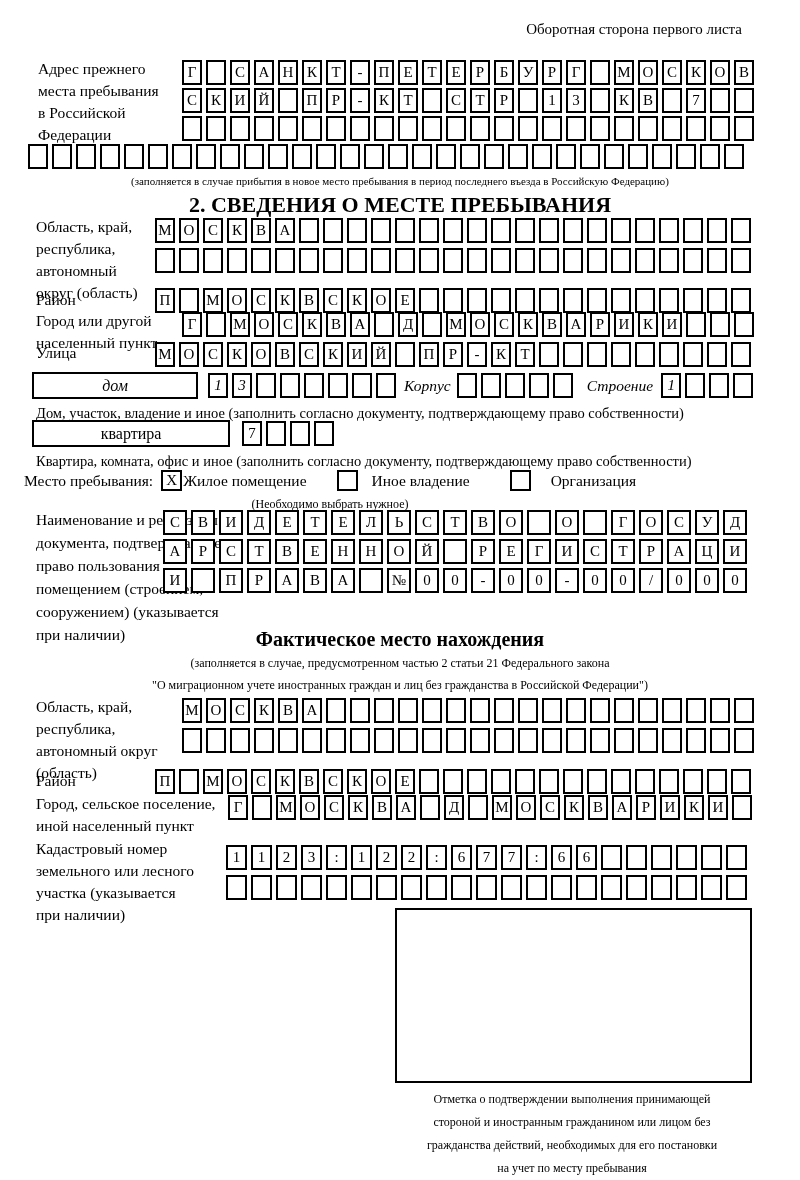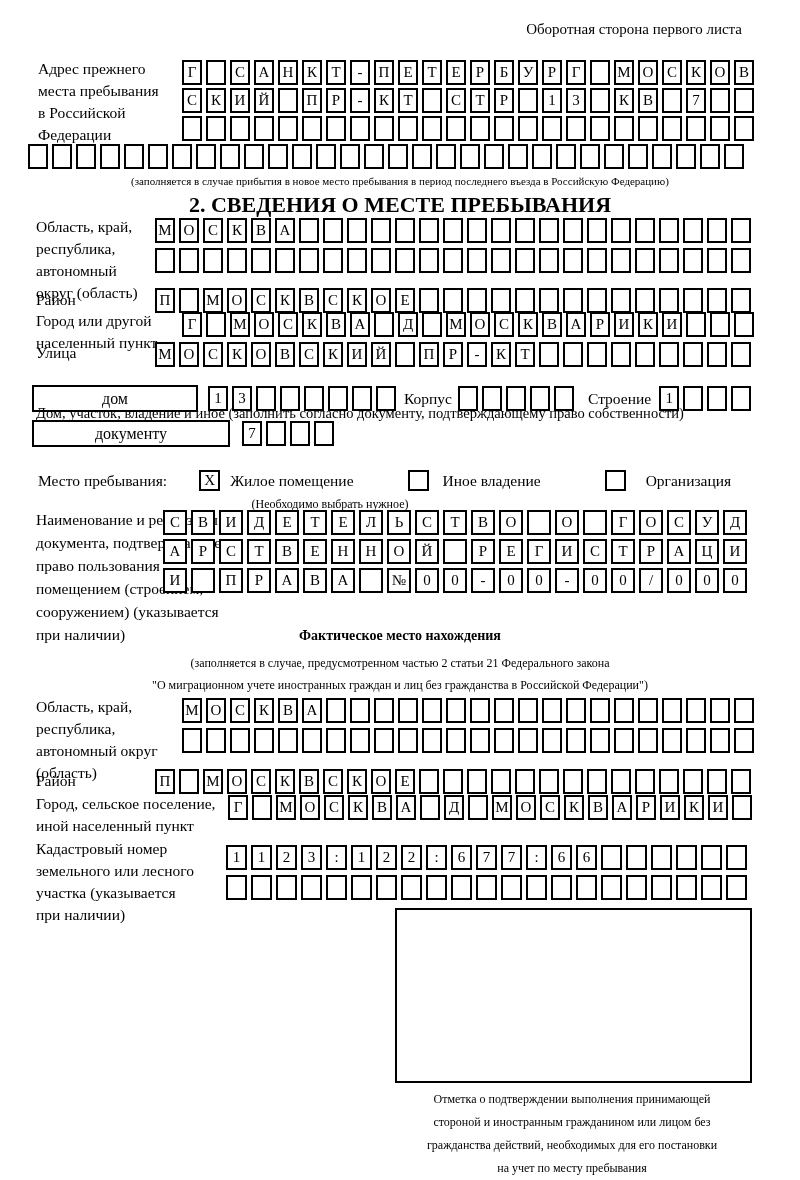--- a/index.html
+++ b/index.html
@@ -301,21 +301,21 @@
       <span class="cell"></span>
       <span class="cell"></span>
       <span class="cell"></span>
       <span class="cell"></span>
       <span class="cell"></span>
       <span class="cell"></span>
       <span class="cell"></span>
       <span class="cell"></span>
     </div>
 
-  <div class="abs hrow" style="left:32px;top:385px;width:740px;">
+  <div class="abs hrow" style="left:32px;top:372px;width:740px;font-style:italic;">
     <div class="fieldbox" style="width:166px;">дом</div>
     <div class="cellrow c24" style="margin-left:10px;">
         <span class="cell">1</span>
         <span class="cell">3</span>
         <span class="cell"></span>
         <span class="cell"></span>
         <span class="cell"></span>
         <span class="cell"></span>
         <span class="cell"></span>
         <span class="cell"></span>
@@ -332,34 +332,35 @@
     <div class="cellrow c24" style="margin-left:8px;">
         <span class="cell">1</span>
         <span class="cell"></span>
         <span class="cell"></span>
         <span class="cell"></span>
       </div>
   </div>
   <div class="abs note-md" style="left:36px;top:402px;font-size:14.5px;">Дом, участок, владение и иное (заполнить согласно документу, подтверждающему право собственности)</div>
 
   <div class="abs hrow" style="left:32px;top:420px;">
-    <div class="fieldbox" style="width:198px;">документу</div>
+    <div class="fieldbox" style="width:198px;">квартира</div>
     <div class="cellrow c24" style="margin-left:12px;">
         <span class="cell">7</span>
         <span class="cell"></span>
         <span class="cell"></span>
         <span class="cell"></span>
       </div>
   </div>
-
-  <div class="abs hrow" style="left:38px;top:470px;gap:24px;">
+  <div class="abs note-md" style="left:36px;top:450px;font-size:14.5px;">Квартира, комната, офис и иное (заполнить согласно документу, подтверждающему право собственности)</div>
+
+  <div class="abs hrow" style="left:24px;top:470px;">
     <div class="inline-lbl">Место пребывания:</div>
     <div class="opt" style="margin-left:8px;">
       <div class="checkbox">X</div>
-      <div class="inline-lbl" style="margin-left:10px;">Жилое помещение</div>
+      <div class="inline-lbl" style="margin-left:1px;">Жилое помещение</div>
     </div>
     <div class="opt" style="margin-left:30px;">
       <div class="checkbox"></div>
       <div class="inline-lbl" style="margin-left:14px;">Иное владение</div>
     </div>
     <div class="opt" style="margin-left:40px;">
       <div class="checkbox"></div>
       <div class="inline-lbl" style="margin-left:20px;">Организация</div>
     </div>
   </div>
@@ -434,21 +435,21 @@
       <span class="cell">0</span>
       <span class="cell">-</span>
       <span class="cell">0</span>
       <span class="cell">0</span>
       <span class="cell">/</span>
       <span class="cell">0</span>
       <span class="cell">0</span>
       <span class="cell">0</span>
     </div>
 
-  <div class="abs center bold" style="left:0;top:628px;width:800px;font-size:14px;">Фактическое место нахождения</div>
+  <div class="abs center bold" style="left:0;top:628px;width:800px;font-size:20px;">Фактическое место нахождения</div>
   <div class="abs note-md center prenote" style="left:0;top:652px;width:800px;">(заполняется в случае, предусмотренном частью 2 статьи 21 Федерального закона
 "О миграционном учете иностранных граждан и лиц без гражданства в Российской Федерации")</div>
 
   <div class="abs lbl" style="left:36px;top:696px;width:150px;">Область, край,
 республика,
 автономный округ
 (область)</div>
   <div class="abs cellrow c24" style="left:182px;top:698px;">
       <span class="cell">М</span>
       <span class="cell">О</span>

